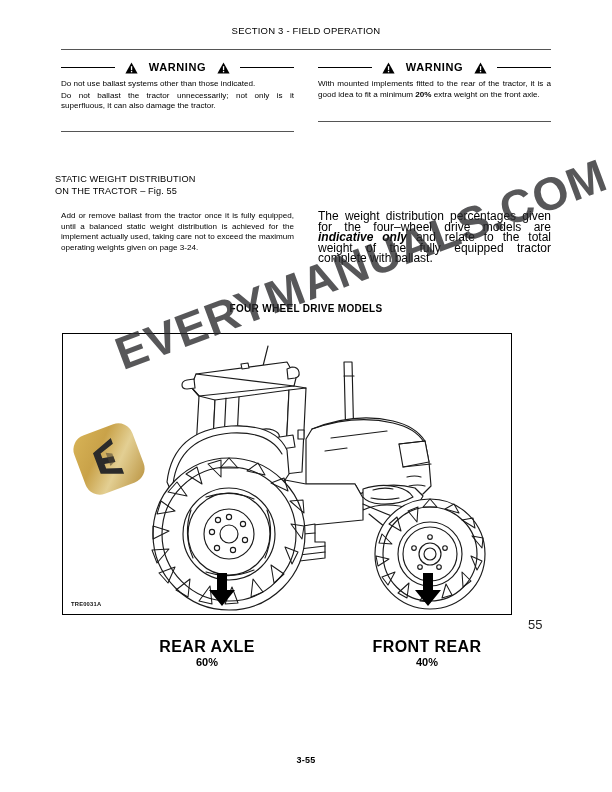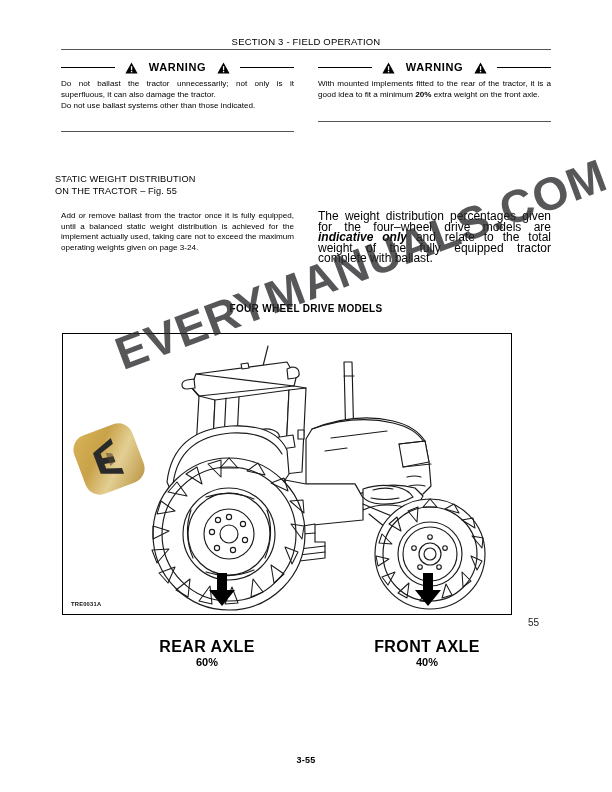--- a/index.html
+++ b/index.html
@@ -19,21 +19,21 @@
     position: absolute;
     left: 0; top: 0;
     width: 612px;
     height: 792px;
   }
 
   
   .header {
     position: absolute;
     left: 61px;
-    top: 36px;
+    top: 25px;
     width: 490px;
     text-align: center;
     font-size: 9.5px;
     letter-spacing: .2px;
   }
   .header-rule {
     position: absolute;
     left: 61px;
     top: 49px;
     width: 490px;
@@ -154,21 +154,21 @@
     bottom: 7px;
     font-size: 5.8px;
     font-weight: bold;
     letter-spacing: .2px;
     color: #111;
   }
   .fig-number {
     position: absolute;
     left: 528px;
     top: 617px;
-    font-size: 10px;
+    font-size: 13px;
     color: #222;
     text-align: center;
   }
 
   .tractor-svg {
     position: absolute;
     left: 0;
     top: 0;
   }
 
@@ -267,22 +267,22 @@
       <span class="tri">
         <svg width="13" height="12" viewBox="0 0 13 12">
           <polygon points="6.5,0.4 12.6,11.6 0.4,11.6" fill="#000"></polygon>
           <rect x="5.9" y="4.2" width="1.3" height="4" fill="#fff"></rect>
           <rect x="5.9" y="9.0" width="1.3" height="1.3" fill="#fff"></rect>
         </svg>
       </span>
       <span class="warn-line"></span>
     </div>
     <div class="warn-body">
+      <p>Do not use ballast systems other than those indicated.</p>
       <p>Do not ballast the tractor unnecessarily; not only is it superfluous, it can also damage the tractor.</p>
-      <p>Do not use ballast systems other than those indicated.</p>
     </div>
   </div>
   <div class="warn-rule-bottom left"></div>
 
   <div class="warnbox right">
     <div class="warn-head">
       <span class="warn-line"></span>
       <span class="tri">
         <svg width="13" height="12" viewBox="0 0 13 12">
           <polygon points="6.5,0.4 12.6,11.6 0.4,11.6" fill="#000"></polygon>
@@ -480,21 +480,21 @@
     <svg width="28" height="34" viewBox="0 0 28 34">
       <polygon points="9,0 19,0 19,17 27,17 14,33 1,17 9,17" fill="#000"></polygon>
     </svg>
   </div>
 
   <div class="axle rear">
     <div class="axle-name">REAR AXLE</div>
     <div class="axle-pct">60%</div>
   </div>
   <div class="axle front">
-    <div class="axle-name">FRONT AXLE</div>
+    <div class="axle-name">FRONT REAR</div>
     <div class="axle-pct">40%</div>
   </div>
 
   <div class="footer">3-55</div>
 
   <div class="watermark-logo">
     <svg class="glyph" width="62" height="62" viewBox="0 0 62 62">
       <path d="M40 12 L18 20 L18 42 L40 50 L40 44 L25 39 L25 34 L36 36 L36 30 L25 28 L25 23 L40 18 Z" fill="#2a2a2a"></path>
       <path d="M30 24 L36 27 L36 35 L30 38 Z" fill="#4a4232" opacity="0.55"></path>
     </svg>

